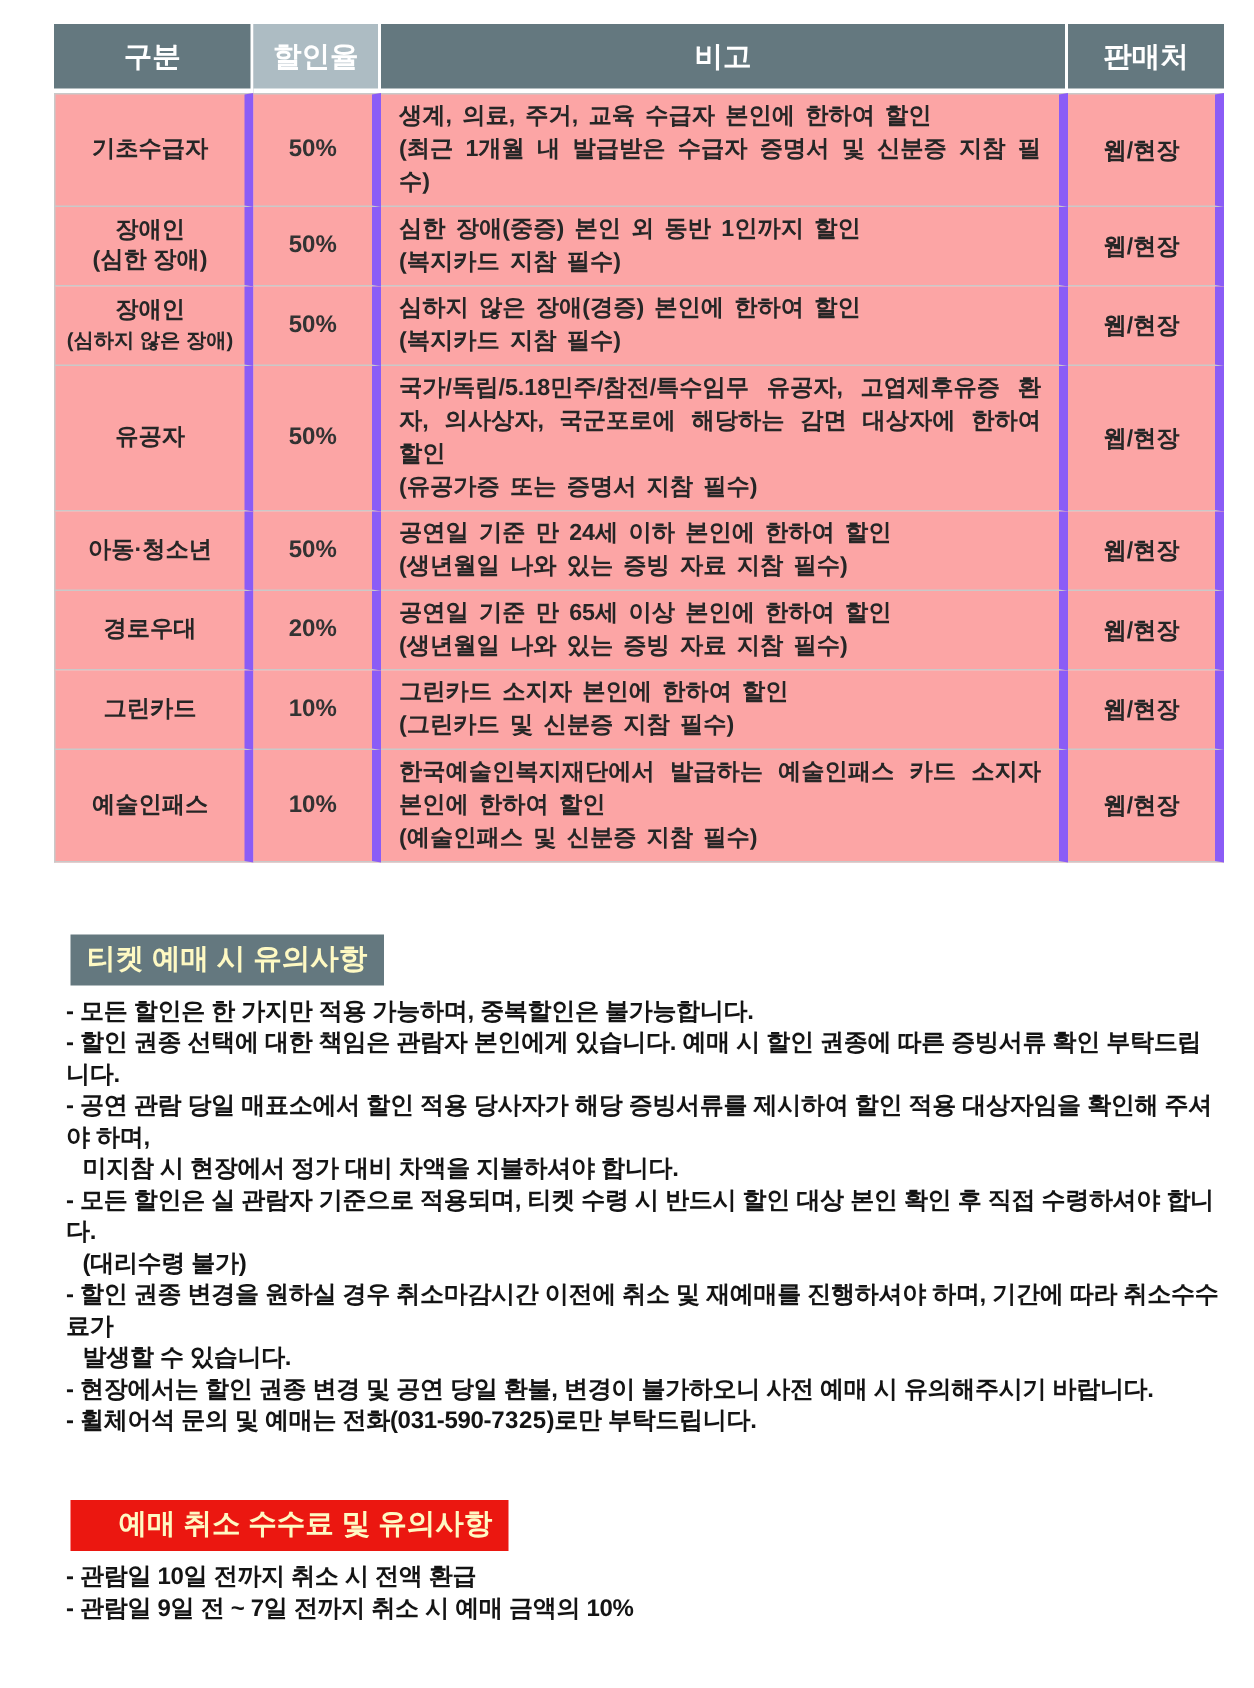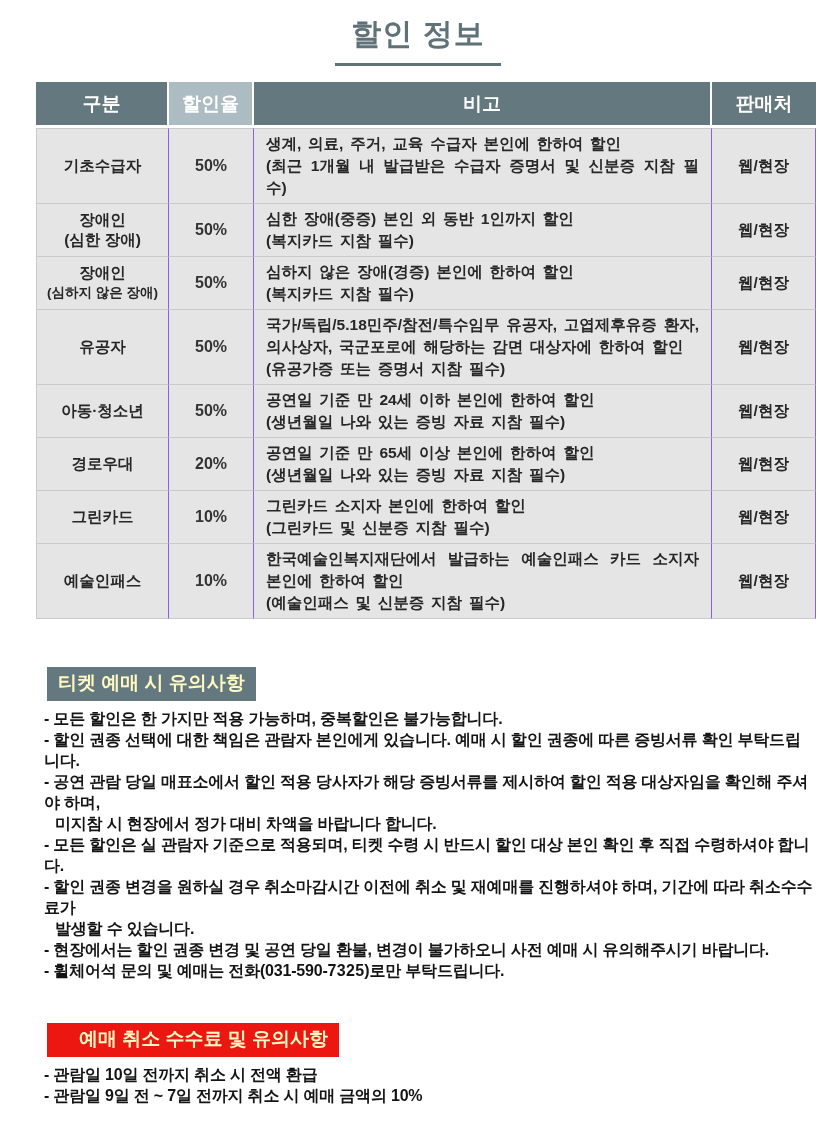--- a/index.html
+++ b/index.html
@@ -32,22 +32,22 @@
   th {
     background: #64787f; color: #ffffff;
     font-size: 19px; font-weight: bold;
     height: 46px; text-align: center; vertical-align: middle;
     border-right: 2px solid #ffffff;
     border-bottom: 3px solid #ffffff;
   }
   th.rate-head { background: #adbcc3; }
   th:last-child { border-right: none; }
   td {
-    background: #e5e5e5;
-    border-right: 1px solid #8b5cf6;
+    background: #fca5a5;
+    border-right: 6px solid #8b5cf6;
     border-bottom: 1px solid #c9c9c9;
     font-size: 15.5px; font-weight: bold; color: #262626;
     vertical-align: middle;
     margin-top: 44px;
   }
   td:first-child { border-left: 1px solid #c9c9c9; }
   tbody tr:first-child td { border-top: 1px solid #c9c9c9; }
   td.cat, td.rate, td.chan { text-align: center; }
   td.rate { font-weight: 600; color: #333; font-size: 16px; }
   td.remark { padding: 4px 12px; text-align: justify; }
@@ -72,23 +72,20 @@
     line-height: 21px; letter-spacing: -0.2px;
   }
   .bullet-line.indent { padding-left: 11px; }
   .phone-bold { font-weight: 900; letter-spacing: 0.3px; }
 </style>
 </head>
 <body>
 
 <div class="page">
 
-  <div class="title-wrap">
-    <span class="page-title">할인 정보</span>
-  </div>
 
   <table class="discount">
     <colgroup>
       <col style="width:133px">
         <col style="width:85px">
         <col style="width:458px">
         <col style="width:104px">
     </colgroup>
     <thead>
       <tr>
@@ -191,22 +188,23 @@
       </tr>
     </tbody>
   </table>
 
   <div class="section sec1">
     <div class="sec-header slate">티켓 예매 시 유의사항</div>
     <div class="bullets">
       <div class="bullet-line">- 모든 할인은 한 가지만 적용 가능하며, 중복할인은 불가능합니다.</div>
       <div class="bullet-line">- 할인 권종 선택에 대한 책임은 관람자 본인에게 있습니다. 예매 시 할인 권종에 따른 증빙서류 확인 부탁드립니다.</div>
       <div class="bullet-line">- 공연 관람 당일 매표소에서 할인 적용 당사자가 해당 증빙서류를 제시하여 할인 적용 대상자임을 확인해 주셔야 하며,</div>
-      <div class="bullet-line indent">미지참 시 현장에서 정가 대비 차액을 바랍니다 합니다.</div>
+      <div class="bullet-line indent">미지참 시 현장에서 정가 대비 차액을 지불하셔야 합니다.</div>
       <div class="bullet-line">- 모든 할인은 실 관람자 기준으로 적용되며, 티켓 수령 시 반드시 할인 대상 본인 확인 후 직접 수령하셔야 합니다.</div>
+      <div class="bullet-line indent">(대리수령 불가)</div>
       <div class="bullet-line">- 할인 권종 변경을 원하실 경우 취소마감시간 이전에 취소 및 재예매를 진행하셔야 하며, 기간에 따라 취소수수료가</div>
       <div class="bullet-line indent">발생할 수 있습니다.</div>
       <div class="bullet-line">- 현장에서는 할인 권종 변경 및 공연 당일 환불, 변경이 불가하오니 사전 예매 시  유의해주시기 바랍니다.</div>
       <div class="bullet-line">
         <span>- 휠체어석 문의 및 예매는 전화(031-590-</span><span class="phone-bold">7325</span><span>)로만 부탁드립니다.</span>
       </div>
     </div>
   </div>
 
   <div class="section sec2">

